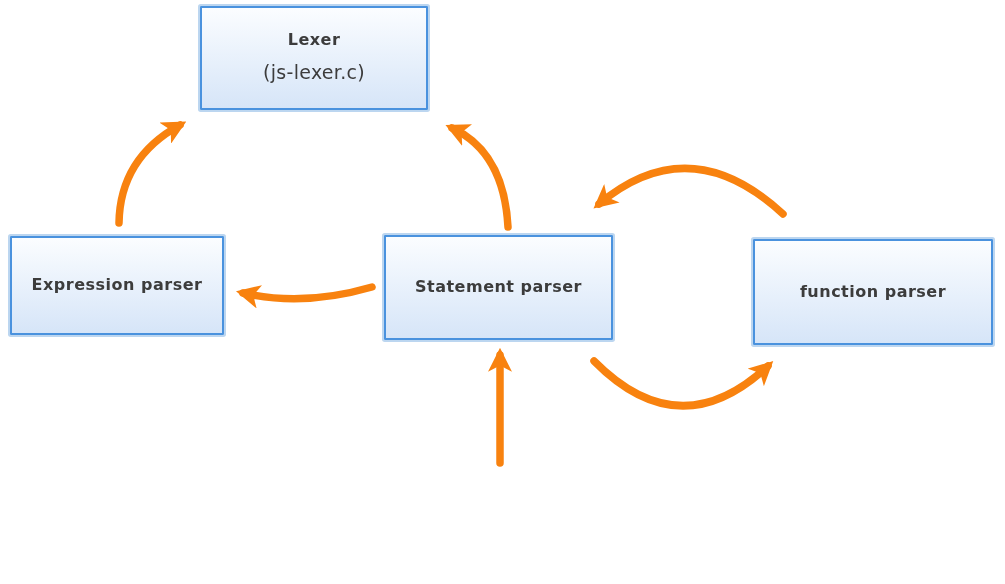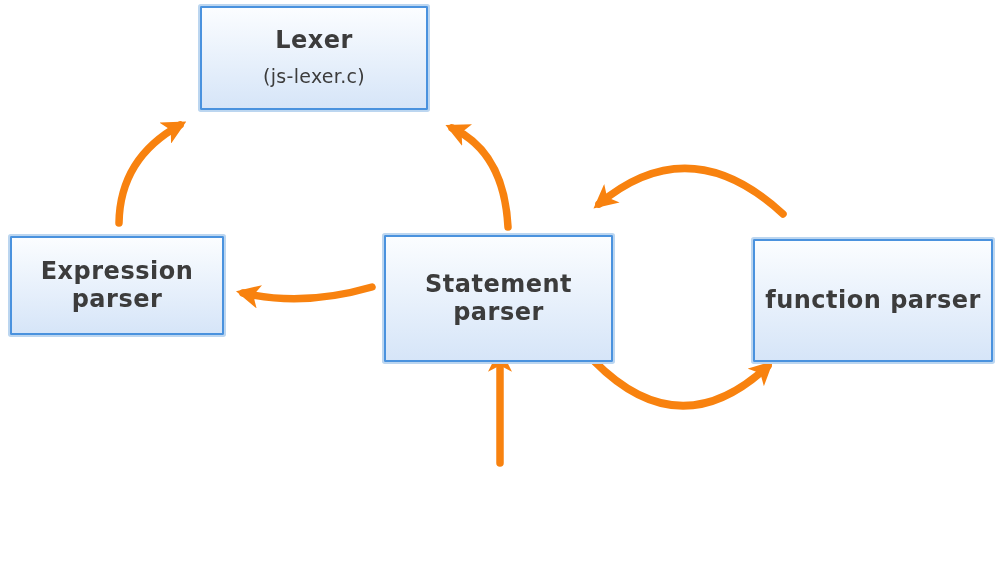--- a/index.html
+++ b/index.html
@@ -24,26 +24,26 @@
   .node{
     position:absolute;
     box-sizing:border-box;
     border:2px solid var(--border);
     box-shadow:0 0 0 2px var(--halo);
     background:linear-gradient(to bottom,var(--fillTop) 0%,var(--fillBottom) 100%);
     display:flex;flex-direction:column;align-items:center;justify-content:center;
     text-align:center;color:var(--text);
     border-radius:1px;
   }
-  .node-title{font-size:24px;font-weight:700;line-height:1.15;letter-spacing:0.5px;}
+  .node-title{font-size:16px;font-weight:700;line-height:1.15;letter-spacing:0.5px;}
   .node-subtitle{font-size:19px;font-weight:400;line-height:1.25;margin-top:11px;letter-spacing:0.3px;}
   .pos-lexer{left:200px;top:6px;width:228px;height:104px;}
   .pos-expression{left:10px;top:236px;width:214px;height:99px;padding:0 12px;}
-  .pos-statement{left:384px;top:235px;width:229px;height:127px;gap:16px;}
-  .pos-function{left:753px;top:239px;width:240px;height:123px;}
+  .pos-statement{left:384px;top:235px;width:229px;height:105px;gap:16px;}
+  .pos-function{left:753px;top:239px;width:240px;height:106px;}
   .pos-parser{left:386px;top:474px;width:232px;height:98px;}
   .pos-parser .node-subtitle{margin-top:7px;}
 </style>
 </head>
 <body>
 
 <div class="canvas">
 
   <svg class="arrows" viewBox="0 0 1005 584" xmlns="http://www.w3.org/2000/svg">
     <defs>

